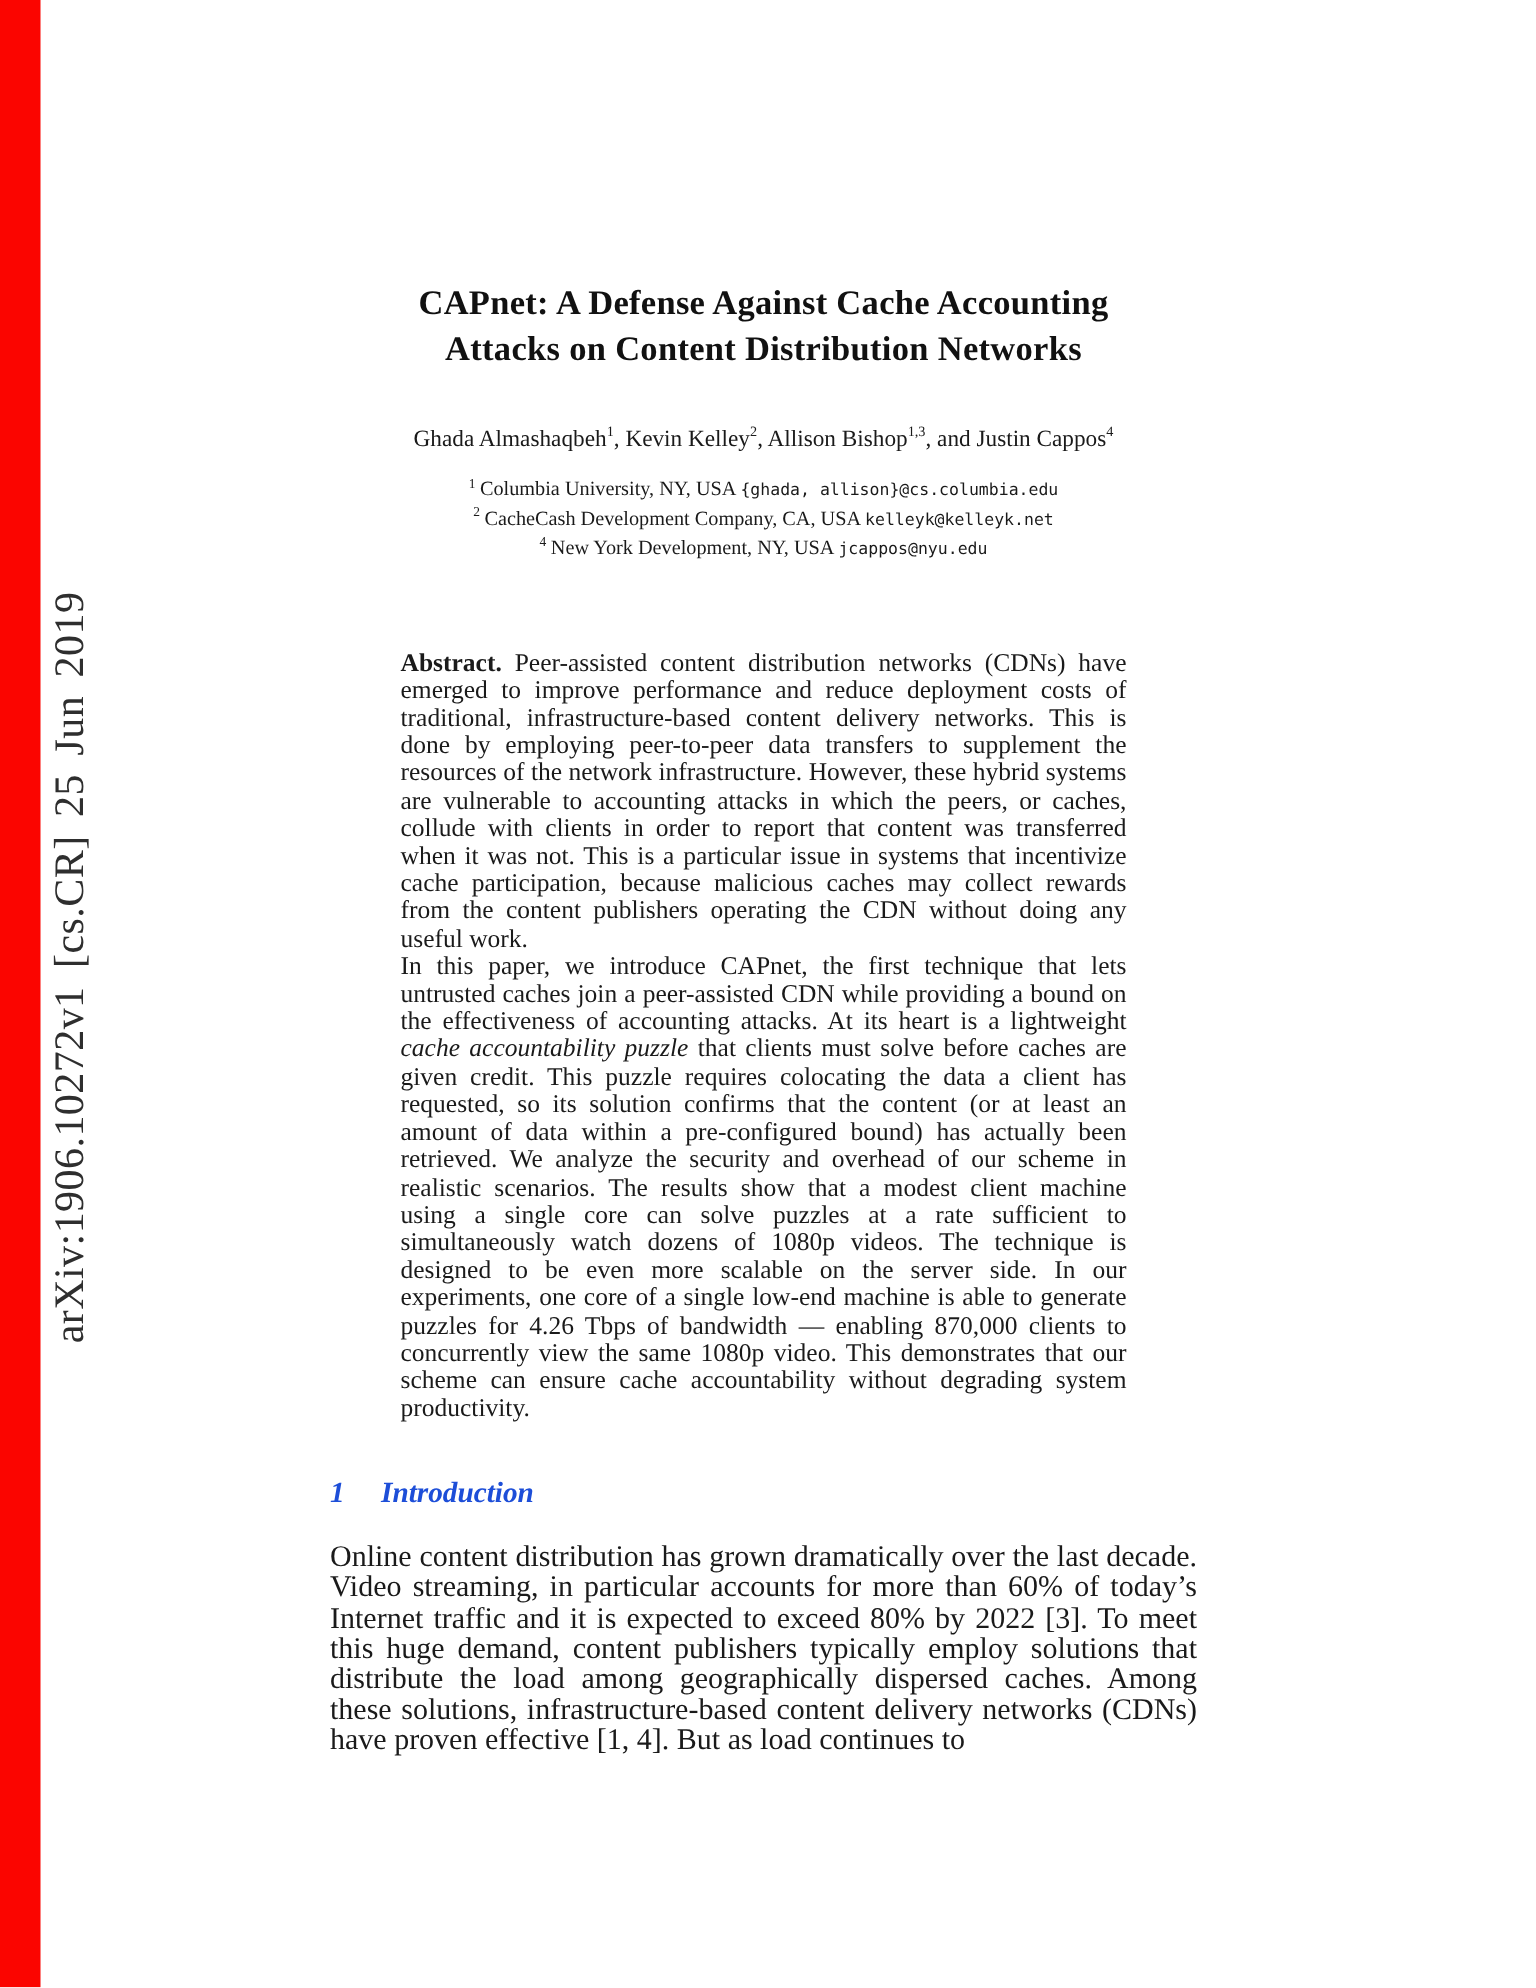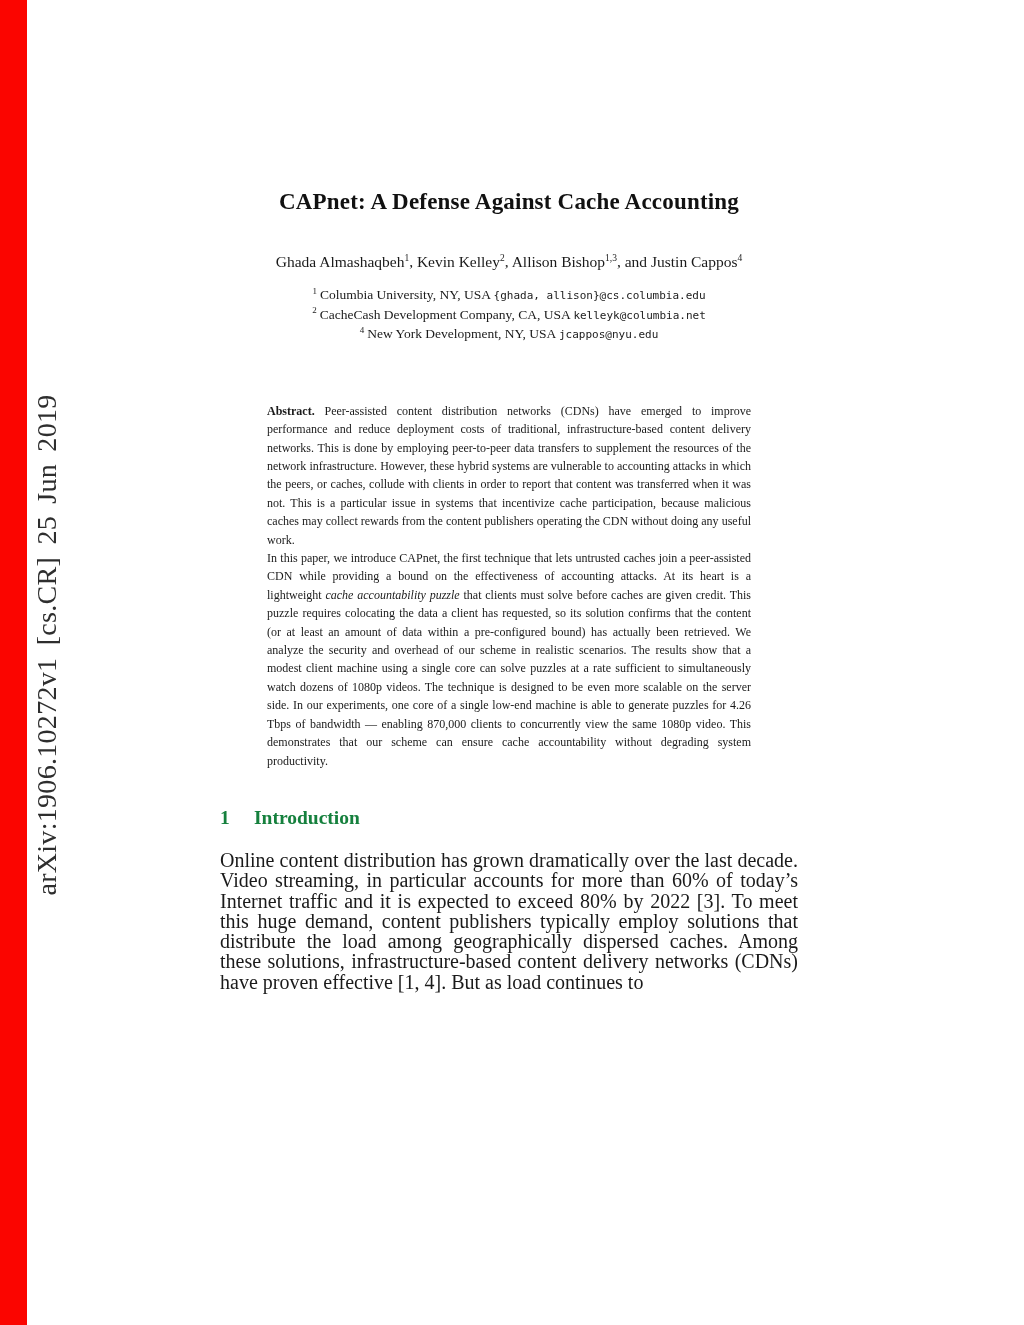--- a/index.html
+++ b/index.html
@@ -60,58 +60,59 @@
   }
   .affil sup { font-size: 9px; margin-right: 3px; }
   .mono {
     font-family: "DejaVu Sans Mono", "Liberation Mono", monospace;
     font-size: 11px;
   }
   .abstract {
     margin: 57px auto 0 auto;
     width: 484px;
     text-align: justify;
-    font-size: 12px;
+    font-size: 17px;
     line-height: 18.4px;
     font-family: Liberation Serif, serif;
   }
   .abstract p { margin: 0; }
   .abs-label { font-weight: 700; }
   .section {
     margin: 37px 0 0 0;
     font-size: 19.5px;
     font-weight: 700;
-    color: #15803d;
+    color: #1d4ed8;
+    font-style: italic;
   }
   .sec-num { display: inline-block; width: 34px; }
   .body-para {
     margin: 21px 0 14px 0;
     font-size: 20px;
     line-height: 20.3px;
     text-align: justify;
   }
 </style>
 </head>
 <body>
 
 <div class="page">
 
   <div class="red-bar"></div>
 
   <div class="arxiv-label">arXiv:1906.10272v1 [cs.CR] 25 Jun 2019</div>
 
   <div class="content">
 
-    <h1 class="title"><span>CAPnet: A Defense Against Cache Accounting</span><br></h1>
+    <h1 class="title"><span>CAPnet: A Defense Against Cache Accounting</span><br><span>Attacks on Content Distribution Networks</span></h1>
 
     <p class="authors"><span><span>Ghada Almashaqbeh</span><sup>1</sup></span><span><span>, Kevin Kelley</span><sup>2</sup></span><span><span>, Allison Bishop</span><sup>1,3</sup></span><span><span>, and Justin Cappos</span><sup>4</sup></span></p>
 
     <div class="affils">
       <div class="affil"><sup>1</sup><span>Columbia University, NY, USA </span><span class="mono">{ghada, allison}@cs.columbia.edu</span></div>
-      <div class="affil"><sup>2</sup><span>CacheCash Development Company, CA, USA </span><span class="mono">kelleyk@columbia.net</span></div>
+      <div class="affil"><sup>2</sup><span>CacheCash Development Company, CA, USA </span><span class="mono">kelleyk@kelleyk.net</span></div>
       <div class="affil"><sup>4</sup><span>New York Development, NY, USA </span><span class="mono">jcappos@nyu.edu</span></div>
     </div>
 
     <div class="abstract">
       <p><b class="abs-label">Abstract.</b> <span>Peer-assisted content distribution networks (CDNs) have emerged to improve performance and reduce deployment costs of traditional, infrastructure-based content delivery networks. This is done by employing peer-to-peer data transfers to supplement the resources of the network infrastructure. However, these hybrid systems are vulnerable to accounting attacks in which the peers, or caches, collude with clients in order to report that content was transferred when it was not. This is a particular issue in systems that incentivize cache participation, because malicious caches may collect rewards from the content publishers operating the CDN without doing any useful work.</span></p>
       <p><span>In this paper, we introduce CAPnet, the first technique that lets untrusted caches join a peer-assisted CDN while providing a bound on the effectiveness of accounting attacks. At its heart is a lightweight </span><i>cache accountability puzzle</i><span> that clients must solve before caches are given credit. This puzzle requires colocating the data a client has requested, so its solution confirms that the content (or at least an amount of data within a pre-configured bound) has actually been retrieved. We analyze the security and overhead of our scheme in realistic scenarios. The results show that a modest client machine using a single core can solve puzzles at a rate sufficient to simultaneously watch dozens of 1080p videos. The technique is designed to be even more scalable on the server side. In our experiments, one core of a single low-end machine is able to generate puzzles for 4.26 Tbps of bandwidth — enabling 870,000 clients to concurrently view the same 1080p video. This demonstrates that our scheme can ensure cache accountability without degrading system productivity.</span></p>
     </div>
 
     <h2 class="section"><span class="sec-num">1</span><span>Introduction</span></h2>
 

